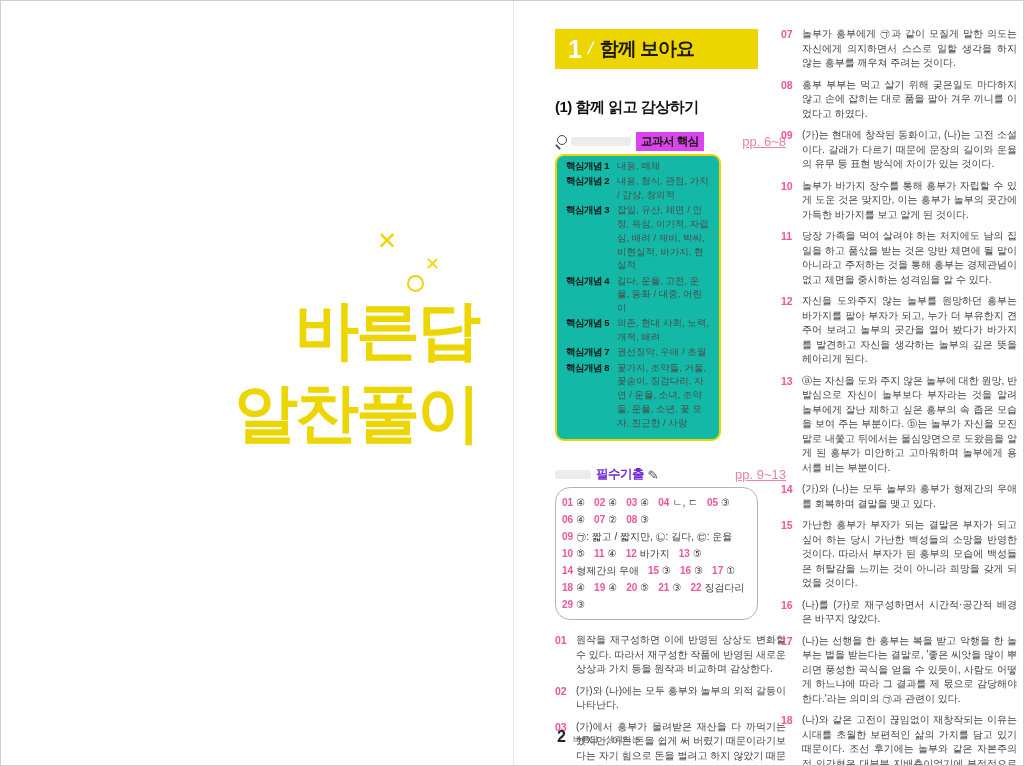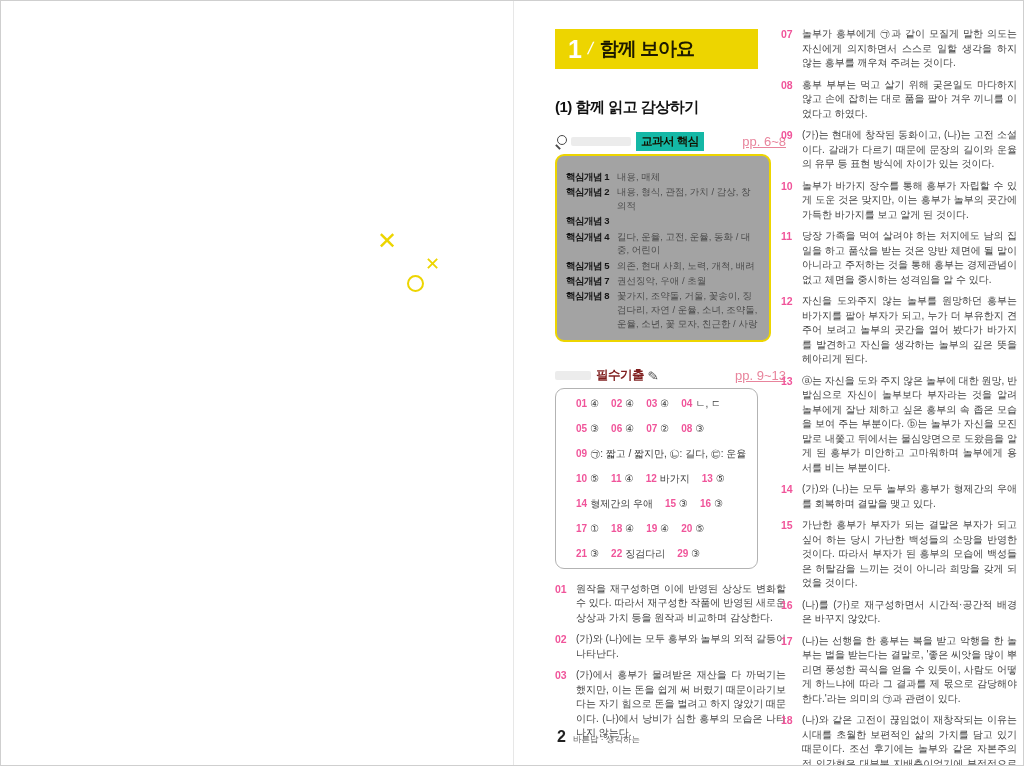--- a/index.html
+++ b/index.html
@@ -26,40 +26,40 @@
             padding-left:13px; }
   .banner .n { color:#fff; font-size:25px; font-weight:900; }
   .banner .slash { color:#fff; font-size:17px; font-weight:400; margin:0 7px 0 6px; transform:skewX(-12deg); }
   .banner .t { color:#1d1a00; font-size:19px; font-weight:900; letter-spacing:-1px;text-align:right; }
 
   .sec-title { margin-top:29px; font-size:15px; font-weight:900; color:#111; letter-spacing:-0.5px; }
 
   .hd-row { display:flex; align-items:center; margin-top:15px; position:relative; }
   .ghost { height:9px; background:#ececec; border-radius:2px; margin-right:5px; }
   .g1 { width:60px; } .g2 { width:36px; }
-  .hl-label { background:#14b8a6; color:#121200; font-size:11.5px; font-weight:900;
+  .hl-label { background:#d946ef; color:#121200; font-size:11.5px; font-weight:900;
               padding:2px 5px; letter-spacing:-0.5px; }
-  .plain-label { color:#7f1d1d; font-size:12.5px; font-weight:900; letter-spacing:-0.5px; }
+  .plain-label { color:#6d28d9; font-size:12.5px; font-weight:900; letter-spacing:-0.5px; }
   .pp { margin-left:auto; font-size:13px; color:#e8849c;text-decoration:underline; }
   .mag { position:relative; width:13px; height:13px; margin-right:3px; flex:none; }
   .mag::before { content:""; position:absolute; right:1px; top:0; width:8px; height:8px;
                  border:1.8px solid #4a4a4a; border-radius:50%; background:#fff; }
   .mag::after { content:""; position:absolute; left:0; bottom:0; width:6px; height:2px;
                 background:#4a4a4a; transform:rotate(45deg); }
   .pencil { font-size:13px; color:#555; margin-left:4px; transform:rotate(-95deg) scaleX(-1); display:inline-block; }
 
-  .core-box { margin-top:3px; width:216px; border:2px solid #edd500; border-radius:9px;
-              padding:14px 9px 8px 9px; background:#a3a3a3; }
+  .core-box { margin-top:3px; width:166px; border:2px solid #edd500; border-radius:9px;
+              padding:3px 9px 8px 9px; background:#14b8a6; }
   .crow { display:flex; font-size:9.5px; line-height:1.45; margin-bottom:1.5px; }
   .clabel { flex:none; width:51px; font-weight:900; color:#151515; letter-spacing:-0.5px; }
   .ctext { flex:1; color:#4c4c4c; word-break:break-all; }
 
-  .ans-box { margin-top:4px; width:203px; border:1px solid #b3b3b3; border-radius:9px;
-             padding:8px 20px; display:flex; flex-wrap:wrap; column-gap:9px; row-gap:4px;
-             font-size:10px; line-height:1.3;gap:12px; }
+  .ans-box { margin-top:4px; width:203px; border:1px solid #b3b3b3; border-radius:15px;
+             padding:8px 6px; display:flex; flex-wrap:wrap; column-gap:9px; row-gap:4px;
+             font-size:10px; line-height:1.3; }
   .ans-item { white-space:nowrap; }
   .ans-item .q { color:#f0549a; font-weight:900; margin-right:3px; }
   .ans-item .a { color:#3b3b3b; }
 
   .expl-list { margin-top:13px; }
   .expl { display:flex; margin-bottom:7px; }
   .expl .num { flex:none; width:21px; color:#f0549a; font-weight:900; font-size:10.5px; line-height:1.45; }
   .expl .txt { flex:1; color:#3f3f3f; font-size:10px; line-height:1.45;
                text-align:justify; word-break:break-all; }
 
@@ -69,20 +69,24 @@
 </style>
 </head>
 <body>
 
 <div class="canvas">
   <div class="gutter"></div>
 
   <div class="deco-x-lg">✕</div>
   <div class="deco-x-sm">✕</div>
   <div class="deco-circle"></div>
+  <div class="left-title">
+    <div>바른답</div>
+    <div>알찬풀이</div>
+  </div>
 
   <div class="col-mid">
     <div class="banner">
       <span class="n">1</span>
       <span class="slash">/</span>
       <span class="t">함께 보아요</span>
     </div>
 
     <div class="sec-title">(1) 함께 읽고 감상하기</div>
 
@@ -98,20 +102,21 @@
     <div class="crow">
           <span class="clabel">핵심개념 1</span>
           <span class="ctext">내용, 매체</span>
         </div>
         <div class="crow">
           <span class="clabel">핵심개념 2</span>
           <span class="ctext">내용, 형식, 관점, 가치 / 감상, 창의적</span>
         </div>
         <div class="crow">
           <span class="clabel">핵심개념 3</span>
+          <span class="ctext">잡일, 유산, 체면 / 인정, 욕심, 이기적, 자립심, 배려 / 제비, 박씨, 비현실적, 바가지, 현실적</span>
         </div>
         <div class="crow">
           <span class="clabel">핵심개념 4</span>
           <span class="ctext">길다, 운율, 고전, 운율, 동화 / 대중, 어린이</span>
         </div>
         <div class="crow">
           <span class="clabel">핵심개념 5</span>
           <span class="ctext">의존, 현대 사회, 노력, 개척, 배려</span>
         </div>
         <div class="crow">

